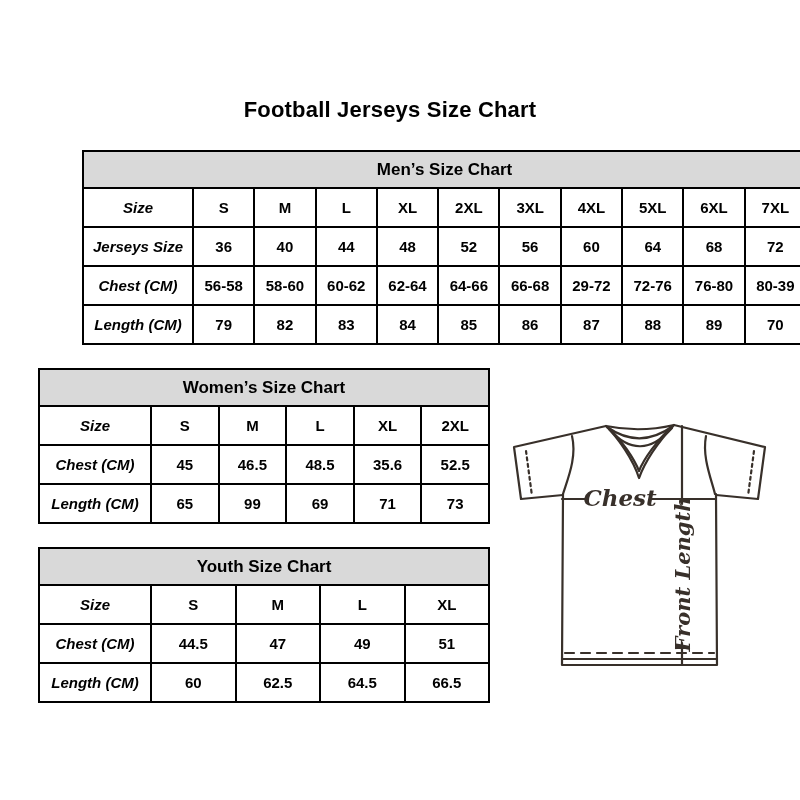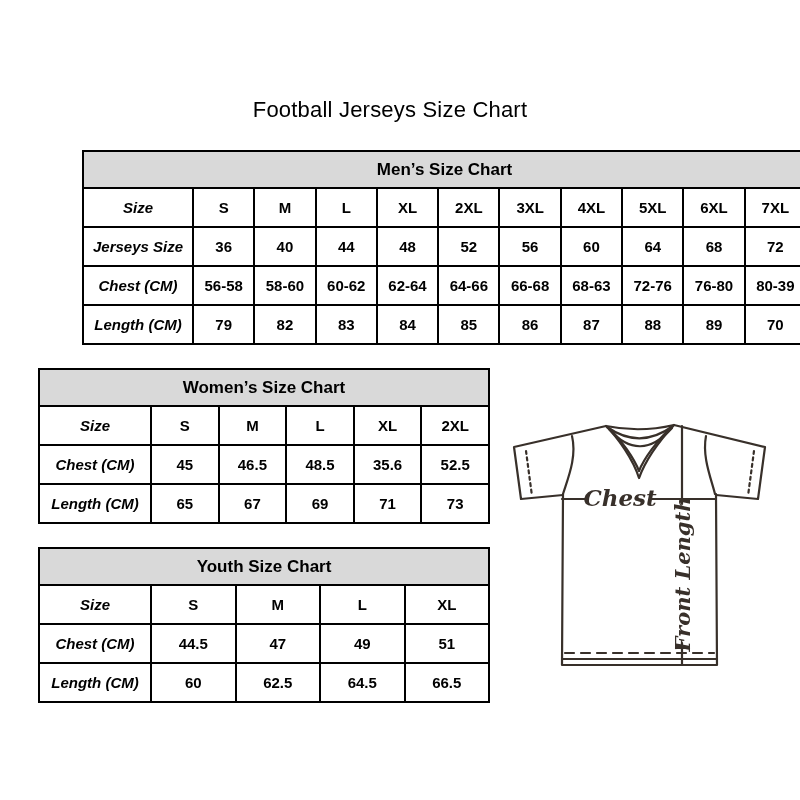--- a/index.html
+++ b/index.html
@@ -2,21 +2,21 @@
 <html><head>
 <meta charset="utf-8">
 <style>
   html,body{margin:0;padding:0;background:#fff;}
   .canvas{
     position:relative;width:800px;height:800px;background:#ffffff;
     font-family:"Liberation Sans",sans-serif;color:#000;overflow:hidden;
   }
   .page-title{
     position:absolute;left:0;top:97px;width:780px;text-align:center;
-    font-size:22px;font-weight:normal;letter-spacing:0.2px;
+    font-size:22px;font-weight:bold;letter-spacing:0.2px;
   }
   table.size-table{
     position:absolute;border-collapse:collapse;table-layout:fixed;background:#fff;
   }
   table.size-table td{
     border:2px solid #000;text-align:center;vertical-align:middle;
     font-weight:bold;font-size:15px;padding:0;color:#000;overflow:hidden;
   }
   tr.title-row td{background:#d9d9d9;height:35px;font-size:17px;}
   tr.data-row td{height:37px;}
@@ -78,21 +78,21 @@
           <td>72</td>
         </tr>
         <tr class="data-row">
           <td class="rowhead">Chest (CM)</td>
           <td>56-58</td>
           <td>58-60</td>
           <td>60-62</td>
           <td>62-64</td>
           <td>64-66</td>
           <td>66-68</td>
-          <td>68-63</td>
+          <td>29-72</td>
           <td>72-76</td>
           <td>76-80</td>
           <td>80-39</td>
         </tr>
         <tr class="data-row">
           <td class="rowhead">Length (CM)</td>
           <td>79</td>
           <td>82</td>
           <td>83</td>
           <td>84</td>
@@ -131,21 +131,21 @@
           <td class="rowhead">Chest (CM)</td>
           <td>45</td>
           <td>46.5</td>
           <td>48.5</td>
           <td>35.6</td>
           <td>52.5</td>
         </tr>
         <tr class="data-row">
           <td class="rowhead">Length (CM)</td>
           <td>65</td>
-          <td>67</td>
+          <td>99</td>
           <td>69</td>
           <td>71</td>
           <td>73</td>
         </tr>
       </tbody>
   </table>
 
   <table class="size-table youth">
       <colgroup>
         <col style="width: 112px;">

